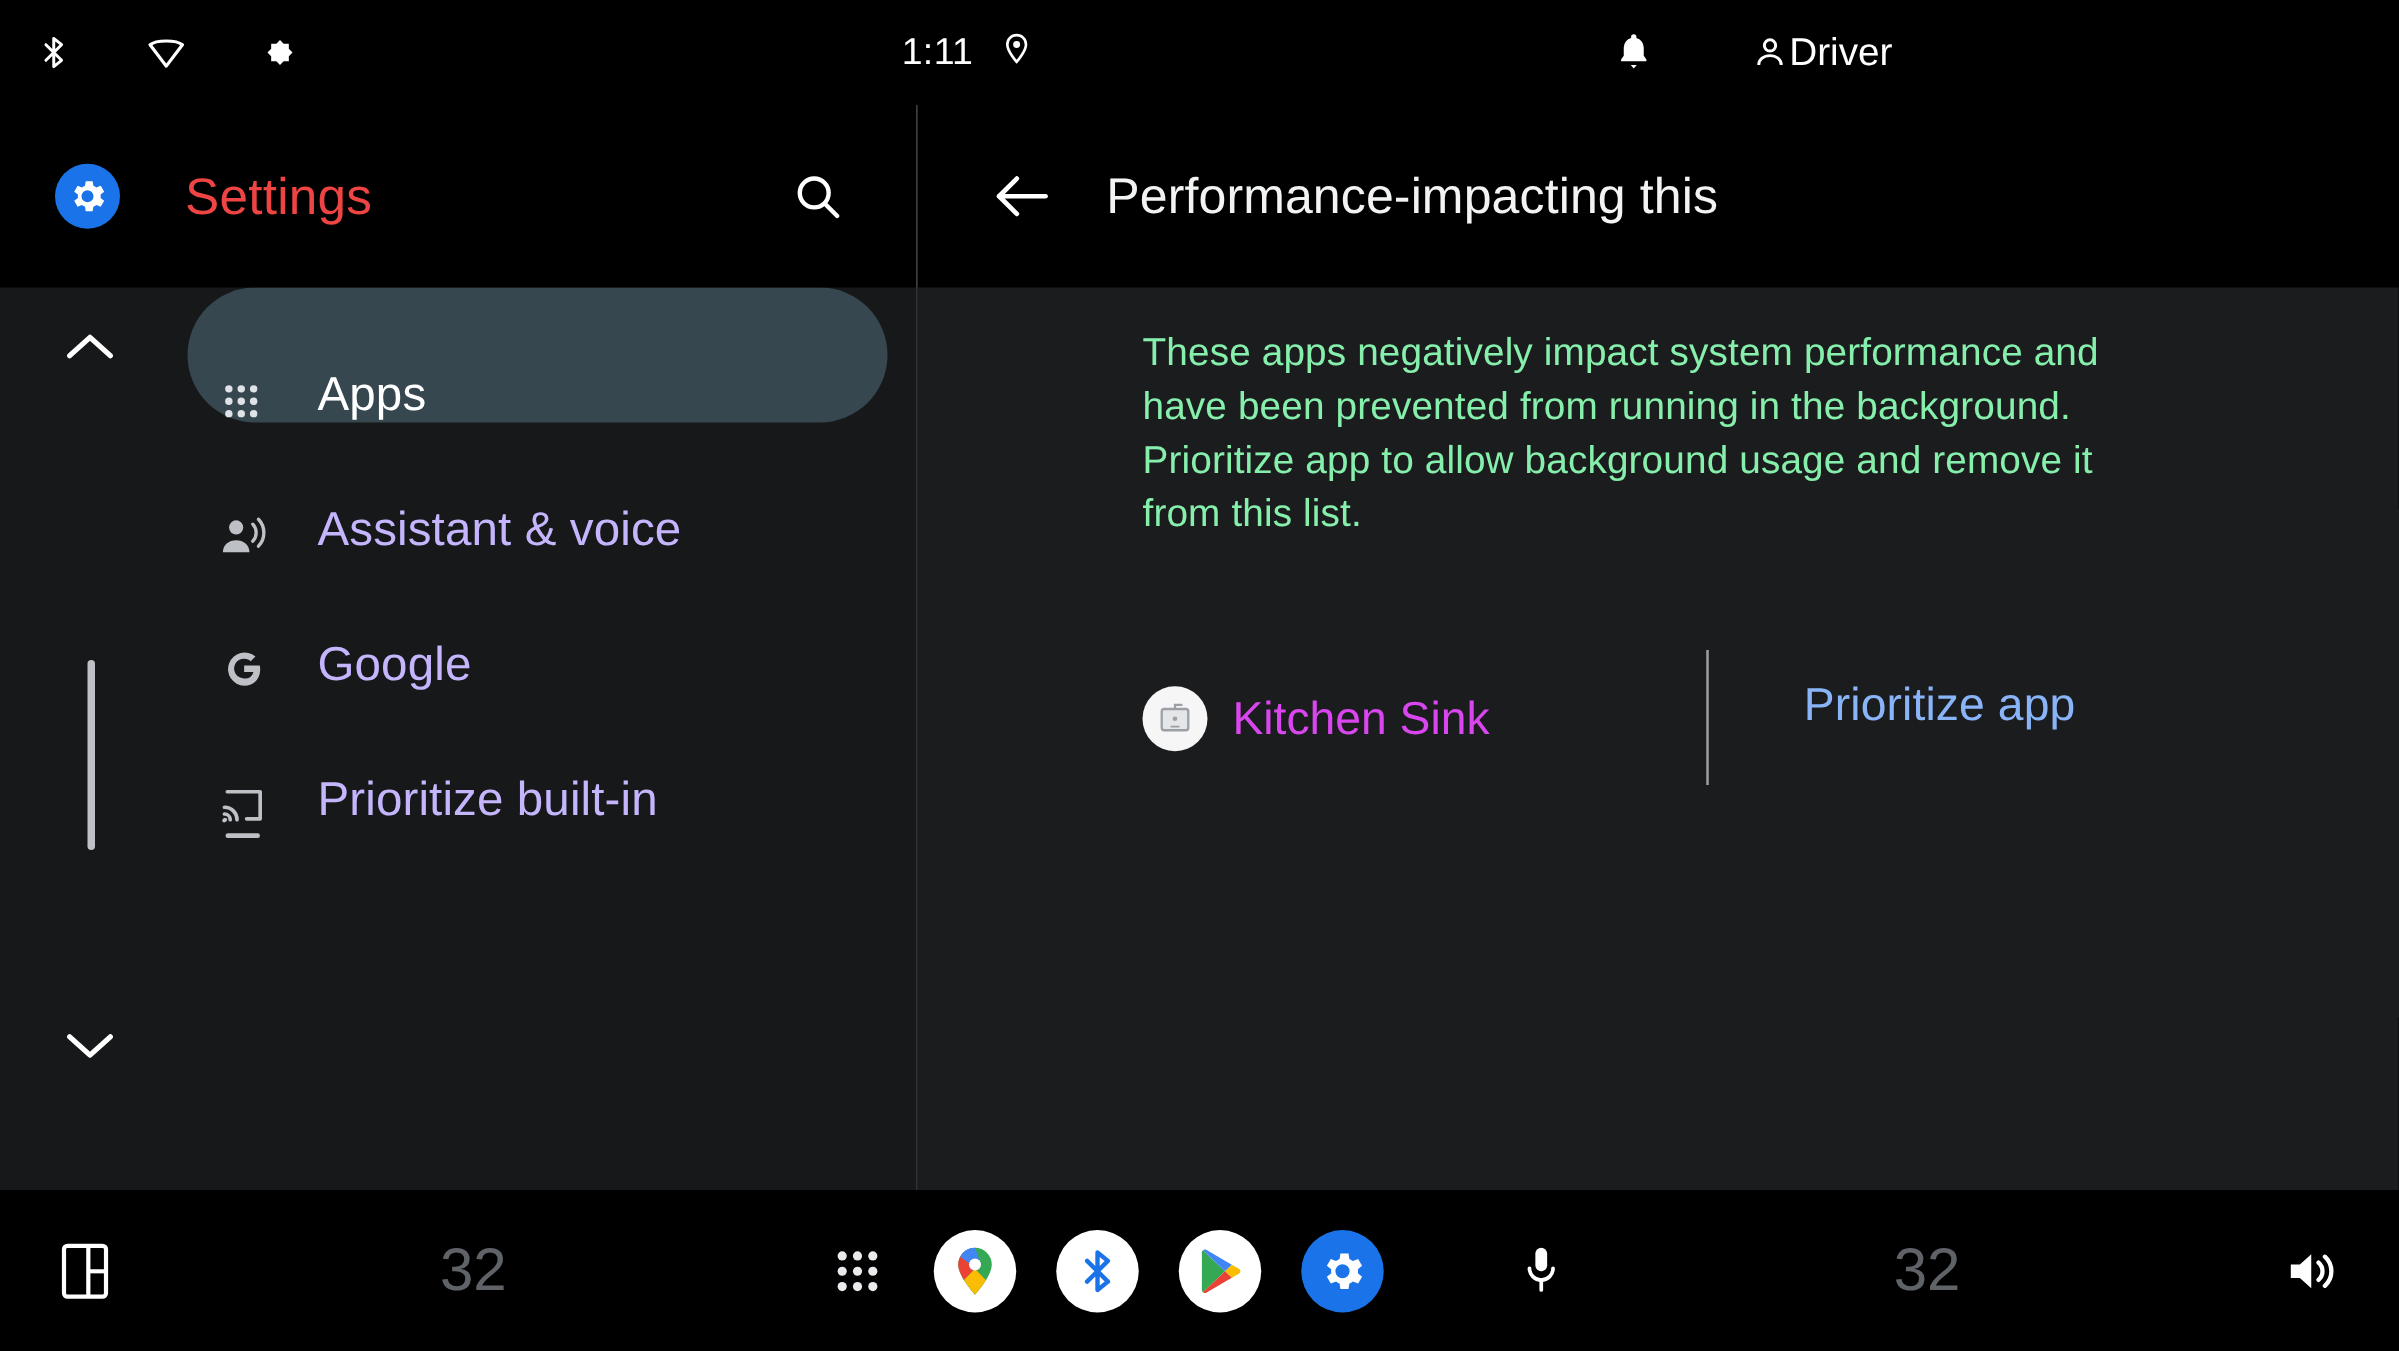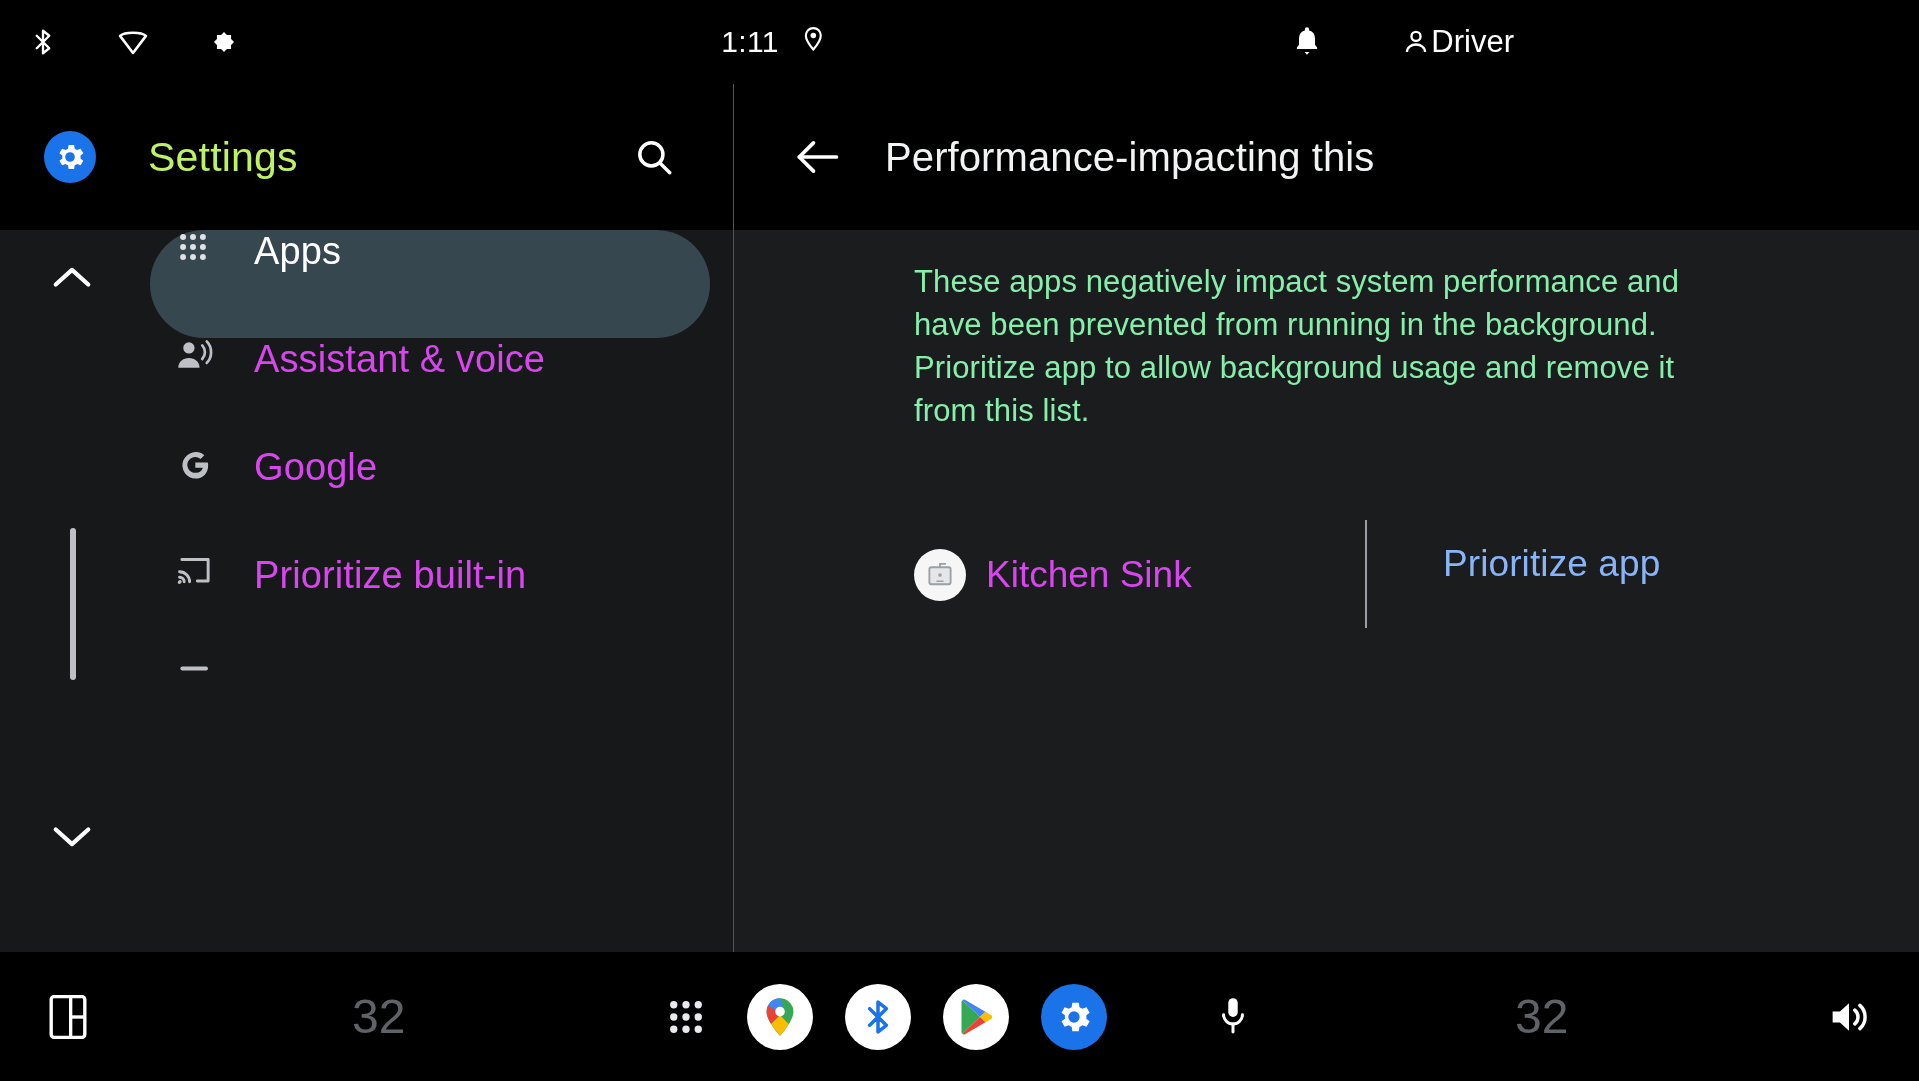--- a/index.html
+++ b/index.html
@@ -26,21 +26,21 @@
   
   .left-header {
     position:absolute; top:84px; left:0; width:733px; height:146px;
     background:#000; display:flex; align-items:center;
   }
   .gear-badge {
     position:absolute; left:44px; width:52px; height:52px; border-radius:50%;
     background:#1a73e8; display:flex; align-items:center; justify-content:center;
   }
   .settings-title {
-    position:absolute; left:148px; color:#bef264; font-size:41px; letter-spacing:0.2px;
+    position:absolute; left:148px; color:#ef4444; font-size:41px; letter-spacing:0.2px;
   }
   .search-btn { position:absolute; left:626px; width:56px; height:56px; display:flex; align-items:center; justify-content:center; cursor:pointer; }
 
   
   .right-header {
     position:absolute; top:84px; left:733px; width:1186px; height:146px;
     background:#000; display:flex; align-items:center;
   }
   .back-btn { position:absolute; left:56px; width:56px; height:56px; display:flex; align-items:center; justify-content:center; cursor:pointer; }
   .page-title { position:absolute; left:152px; color:#f1f3f4; font-size:40px; letter-spacing:0.1px; }
@@ -64,28 +64,28 @@
   .chev-down { top:580px; }
   .scroll-track {
     position:absolute; left:70px; top:98px; width:6px; height:420px;
   }
   .scroll-thumb {
     position:absolute; left:70px; top:298px; width:6px; height:152px;
     background:#bdc1c6; border-radius:4px;
   }
   .nav-list { position:absolute; left:150px; top:0; width:583px; }
   .nav-item {
-    position:relative; height:108px; display:flex; align-items:flex-start;
+    position:relative; height:108px; display:flex; align-items:flex-end;
     padding-left:26px; border-radius:0; cursor:pointer;
   }
   .nav-item.selected {
     background:#37474f; border-radius:54px; width:560px;
   }
   .nav-icon { width:58px; display:flex; align-items:center; justify-content:flex-start; }
-  .nav-label { color:#d946ef; font-size:38px; margin-left:20px; letter-spacing:0.1px; white-space:nowrap; }
+  .nav-label { color:#c4b5fd; font-size:38px; margin-left:20px; letter-spacing:0.1px; white-space:nowrap; }
   .nav-item.selected .nav-label { color:#ffffff; }
   .nav-partial { height:40px; display:flex; align-items:flex-start; padding-left:26px; overflow:hidden; }
 
   
   .content {
     position:absolute; top:230px; left:734px; width:1185px; height:722px;
     background:#1b1c1e;
   }
   .desc {
     position:absolute; left:180px; top:30px; width:770px;

